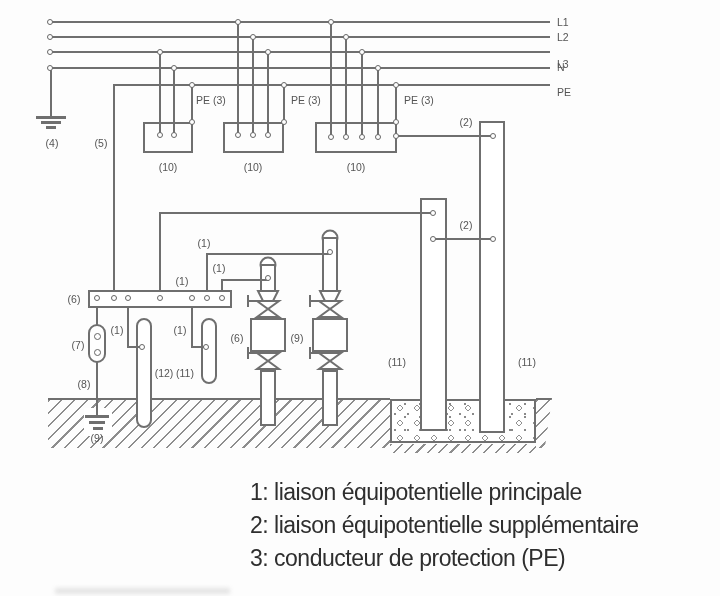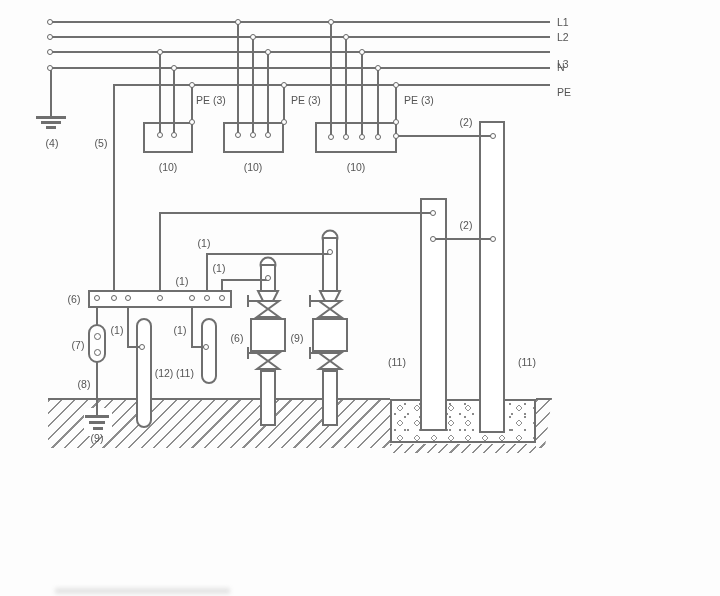--- a/index.html
+++ b/index.html
@@ -195,15 +195,20 @@
       <div class="dot" style="left: 157px; top: 295px;"></div>
       <div class="dot" style="left: 189px; top: 295px;"></div>
       <div class="dot" style="left: 204px; top: 295px;"></div>
       <div class="dot" style="left: 219px; top: 295px;"></div>
       <div class="dot" style="left: 139px; top: 344px;"></div>
       <div class="dot" style="left: 203px; top: 344px;"></div>
       <div class="dot" style="left: 265px; top: 275px;"></div>
       <div class="dot" style="left: 327px; top: 249px;"></div>
     </div>
 
+  <div id="legend">
+    <div>1: liaison équipotentielle principale</div>
+    <div>2: liaison équipotentielle supplémentaire</div>
+    <div>3: conducteur de protection (PE)</div>
+  </div>
 
   <div id="smudge"></div>
 </div>
 
 </body></html>

